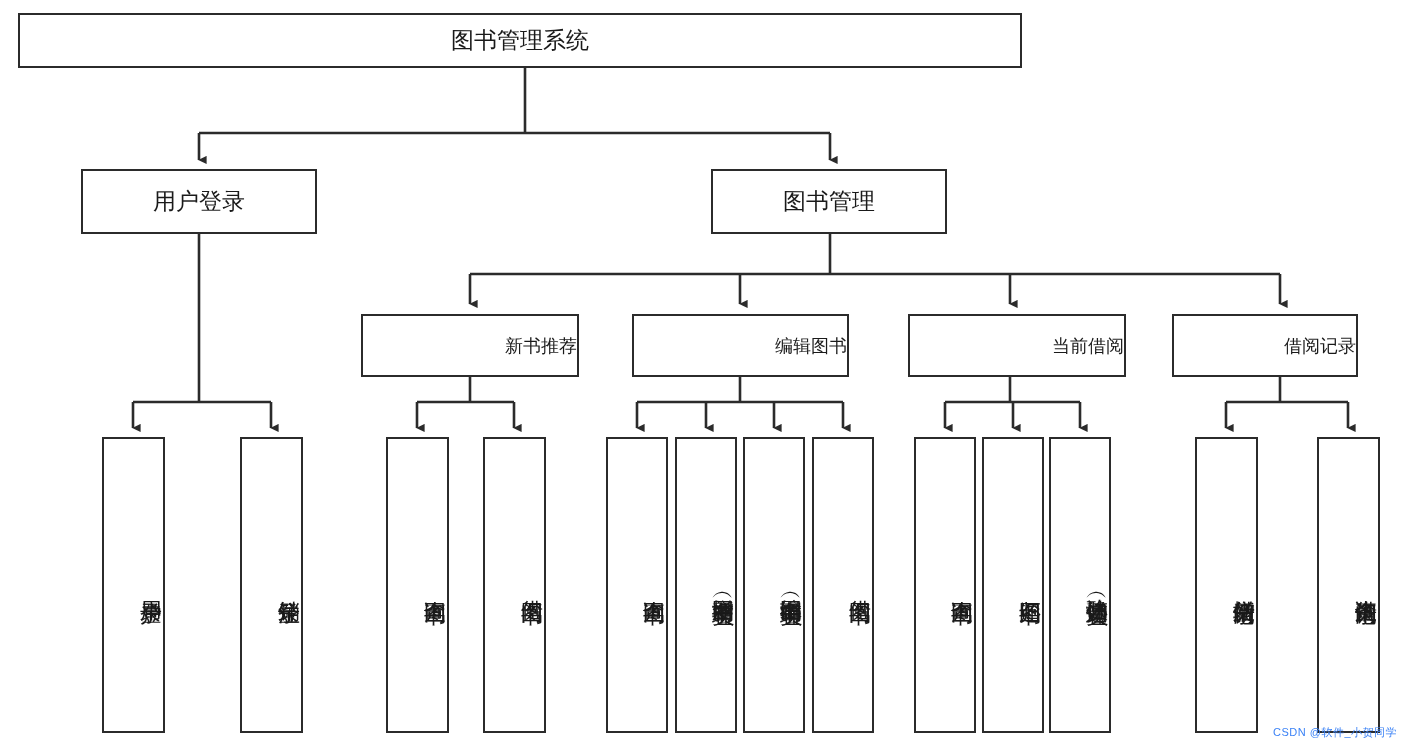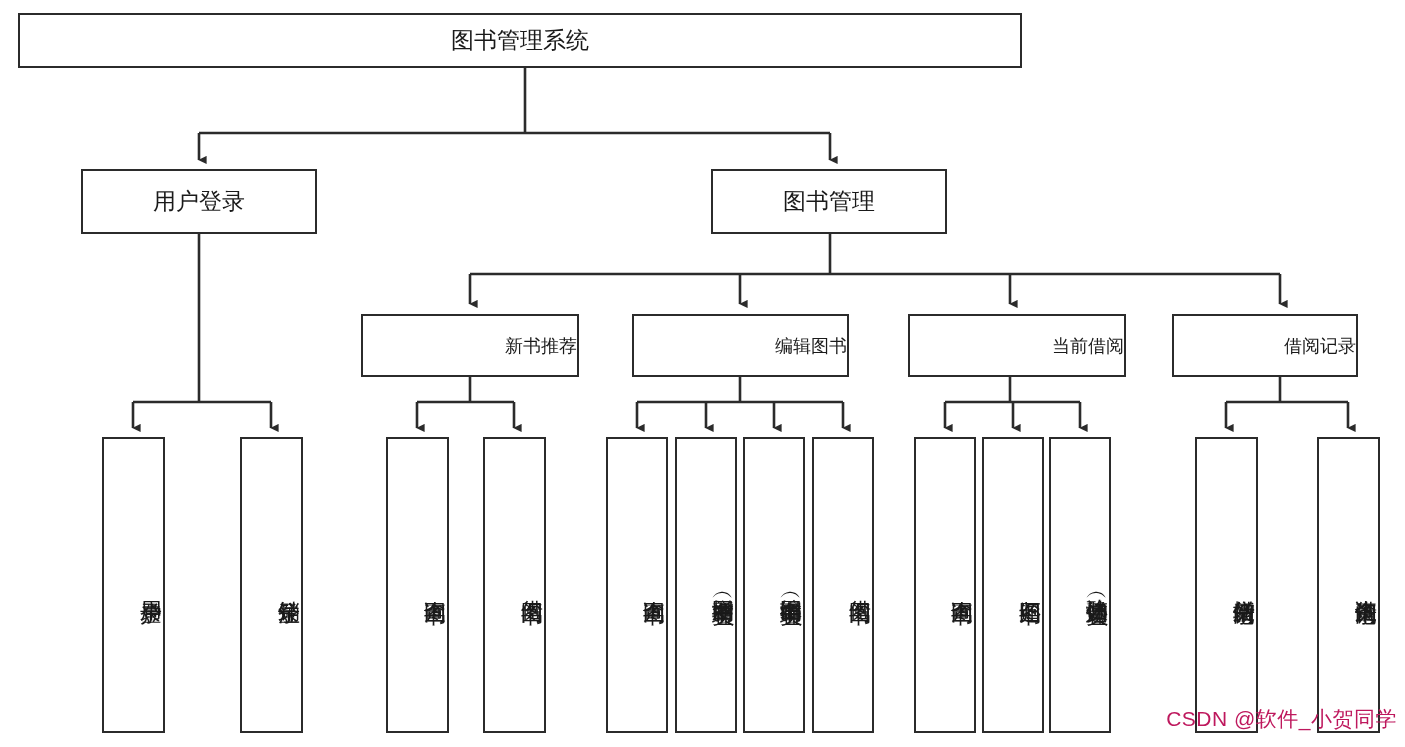--- a/index.html
+++ b/index.html
@@ -58,23 +58,23 @@
     writing-mode: vertical-rl;
     text-orientation: upright;
     letter-spacing: 1px;
   }
   .label {
     white-space: pre;
   }
   #watermark {
     position: absolute;
     right: 8px;
-    bottom: 14px;
-    font-size: 21px;
-    color: #be185d;
+    bottom: 7px;
+    font-size: 11px;
+    color: #3b82f6;
     letter-spacing: 0.5px;
     white-space: nowrap;
   }
 </style>
 </head>
 <body>
 
 <div id="canvas">
 
   <svg id="edges" viewBox="0 0 1405 747">

